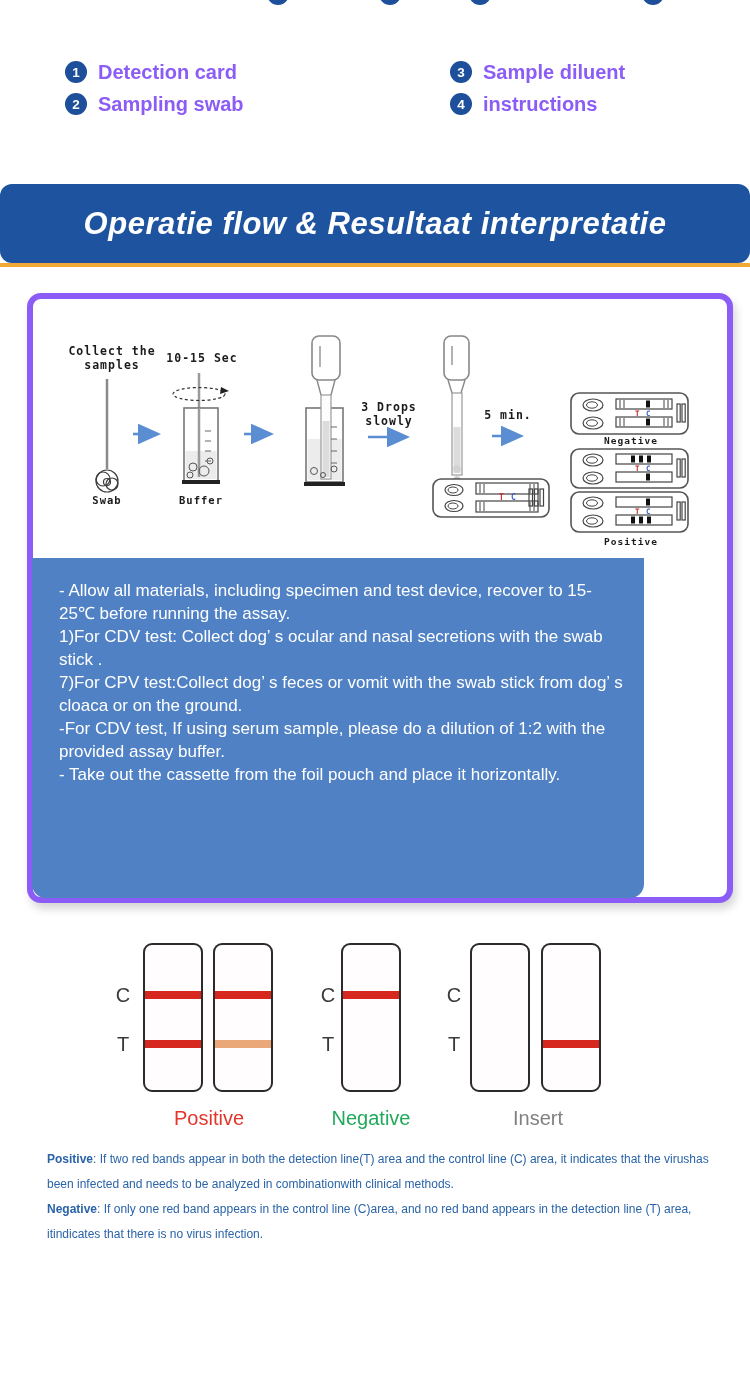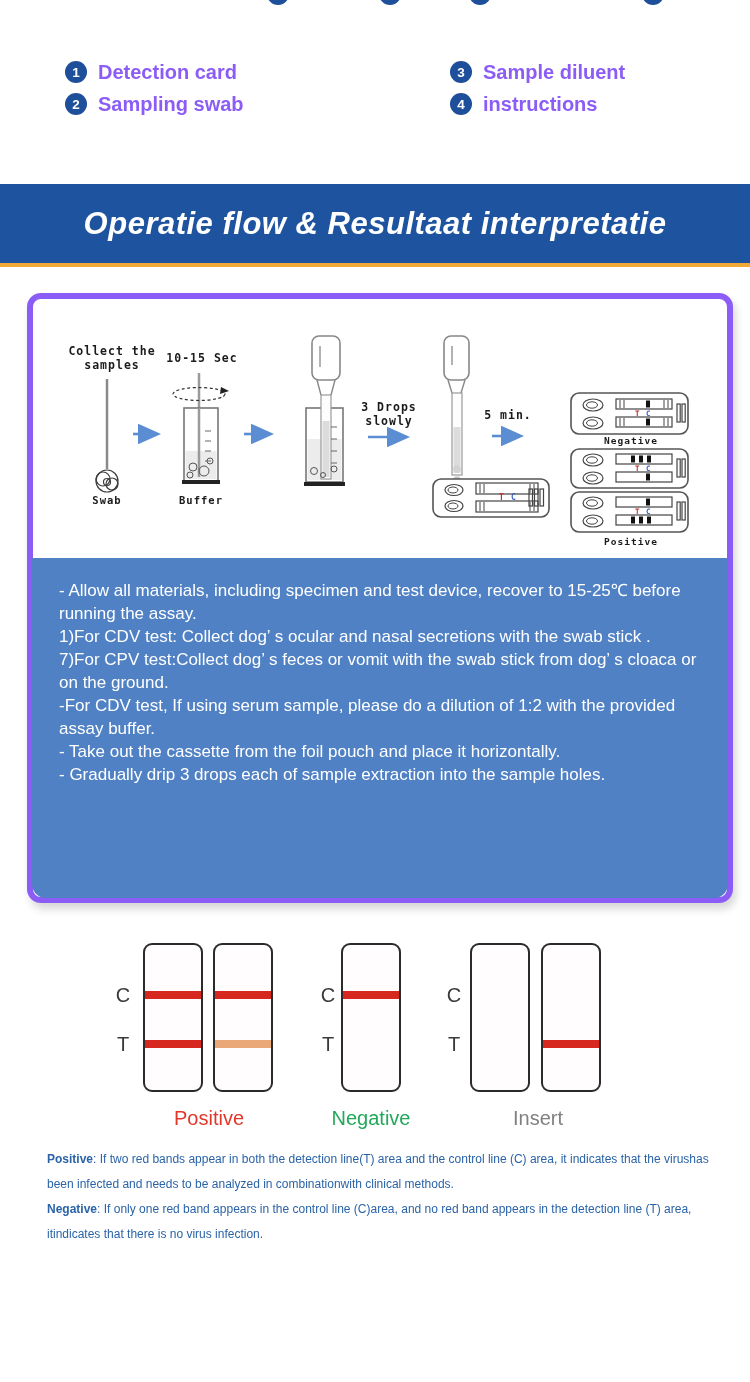--- a/index.html
+++ b/index.html
@@ -10,29 +10,29 @@
   .cut-circle{position:absolute;top:-17px;width:22px;height:22px;border-radius:50%;background:#1d4f9a;}
 
   
   .kit-item{position:absolute;display:flex;align-items:center;gap:11px;height:22px;}
   .badge{width:22px;height:22px;border-radius:50%;background:#1d4f9a;color:#fff;
          font-size:13.5px;font-weight:bold;display:flex;align-items:center;justify-content:center;flex:0 0 22px;}
   .kit-label{color:#8b5cf6;font-size:20px;font-weight:600;white-space:nowrap;line-height:22px;}
 
   
   .banner{position:absolute;left:0;top:184px;width:750px;height:79px;background:#1d539f;
-          display:flex;align-items:center;justify-content:center;}
+          display:flex;align-items:center;justify-content:center;border-radius:12px;}
   .banner-title{color:#ffffff;font-size:31px;font-weight:bold;font-style:italic;letter-spacing:.5px;white-space:nowrap;}
   .banner-underline{position:absolute;left:0;top:263px;width:750px;height:4px;background:#f2a837;}
 
   
   .card{position:absolute;left:27px;top:293px;width:694px;height:598px;border:6px solid #8b5cf6;
         border-radius:14px;box-shadow:3px 6px 9px rgba(0,0,0,0.16);background:#fff;}
   .card-diagram{position:absolute;left:0;top:0;width:694px;height:259px;}
-  .card-instructions{position:absolute;left:-1px;top:259px;width:696px;height:340px;background:#4f81c4;
+  .card-instructions{position:absolute;left:-1px;top:259px;width:612px;height:340px;background:#4f81c4;
         border-radius:0 0 14px 14px;box-sizing:border-box;padding:21px 20px 0 27px;}
   .instr-line{color:#ffffff;font-size:17px;line-height:23px;}
 
   
   .dtext{font-family:"DejaVu Sans Mono",monospace;font-weight:bold;fill:#1b1b1b;letter-spacing:1px;}
 
   
   .results{position:absolute;left:0;top:930px;width:750px;height:212px;}
   .ct-label{position:absolute;color:#3a3a3a;font-size:20px;line-height:20px;width:22px;text-align:center;}
   .strip{position:absolute;top:13px;width:60px;height:149px;background:#fffdfd;border:2px solid #2b2b2b;
@@ -260,21 +260,20 @@
       </g>
       <text class="dtext" x="598" y="246" font-size="9.5" text-anchor="middle">Positive</text>
     </svg>
 
     <div class="card-instructions">
       <div class="instr-line">- Allow all materials, including specimen and test device, recover to 15-25℃ before running the assay.</div>
       <div class="instr-line">1)For CDV test: Collect dog’ s ocular and nasal secretions with the swab stick .</div>
       <div class="instr-line">7)For CPV test:Collect dog’ s feces or vomit with the swab stick from dog’ s cloaca or on the ground.</div>
       <div class="instr-line">-For CDV test, If using serum sample, please do a dilution of 1:2 with the provided assay buffer.</div>
       <div class="instr-line">- Take out the cassette from the foil pouch and place it horizontally.</div>
-      <div class="instr-line">- Gradually drip 3 drops each of sample extraction into the sample holes.</div>
     </div>
   </div>
 
   <div class="results">
 
     <div class="ct-label" style="left:112px;top:55px;">C</div>
     <div class="ct-label" style="left:112px;top:104px;">T</div>
     <div class="strip" style="left:143px;">
       <div class="band band-c red"></div>
       <div class="band band-t red"></div>

